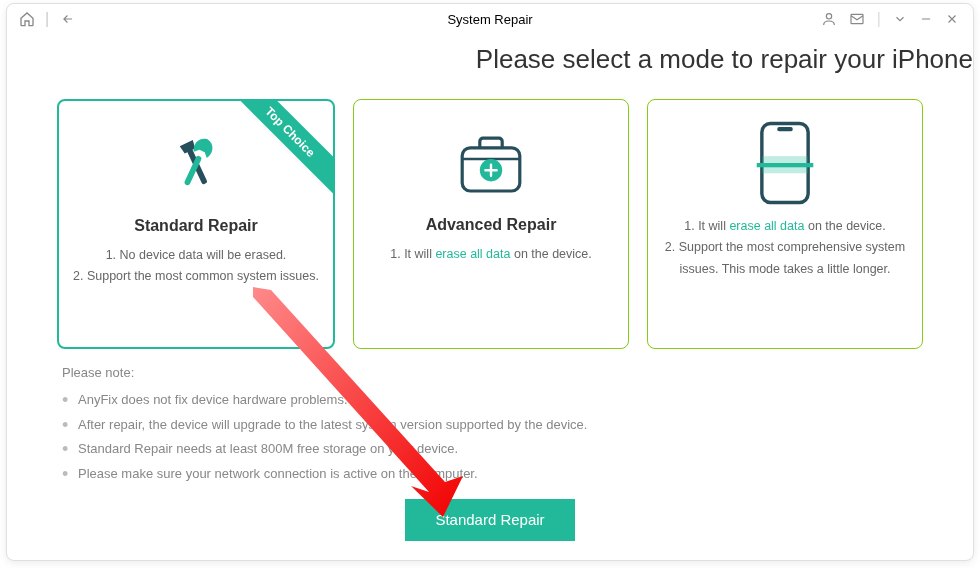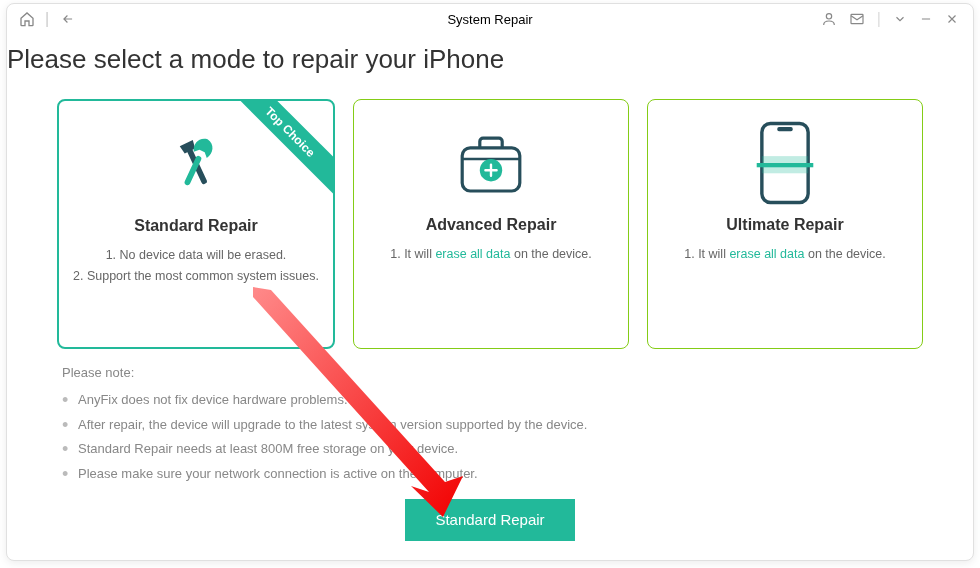--- a/index.html
+++ b/index.html
@@ -40,21 +40,21 @@
     .titlebar-right {
       position: absolute;
       right: 14px;
       display: flex;
       align-items: center;
       gap: 12px;
       color: #888;
     }
     .icon-btn { cursor: pointer; color: #888; display: inline-flex; align-items: center; }
     .heading {
-      text-align: left;
+      text-align: right;
       font-size: 26px;
       font-weight: 400;
       color: #333;
       margin-top: 10px;
       margin-bottom: 24px;
     }
     .cards {
       display: flex;
       justify-content: center;
       gap: 18px;
@@ -247,25 +247,25 @@
 
     <div class="card">
       <div class="card-icon">
         <svg width="60" height="86" viewBox="0 0 70 100">
           <rect x="8" y="4" width="54" height="92" rx="10" fill="none" stroke="#274e5b" stroke-width="4"></rect>
           <rect x="26" y="8" width="18" height="5" rx="2" fill="#274e5b"></rect>
           <rect x="8" y="42" width="54" height="20" fill="#22b99a" opacity="0.28"></rect>
           <rect x="2" y="50" width="66" height="5" fill="#22b99a"></rect>
         </svg>
       </div>
-      <div class="card-title">Ultimate Repair</div>
       <div class="card-lines">
         <div>
           <span>1. It will </span><span class="erase-highlight">erase all data</span><span> on the device.</span>
         </div>
+        <div>2. Support the most comprehensive system issues. This mode takes a little longer.</div>
       </div>
     </div>
 
   </div>
 
   <div class="notes">
     <div class="notes-title">Please note:</div>
     <ul>
       <li>AnyFix does not fix device hardware problems.</li>
       <li>After repair, the device will upgrade to the latest system version supported by the device.</li>

